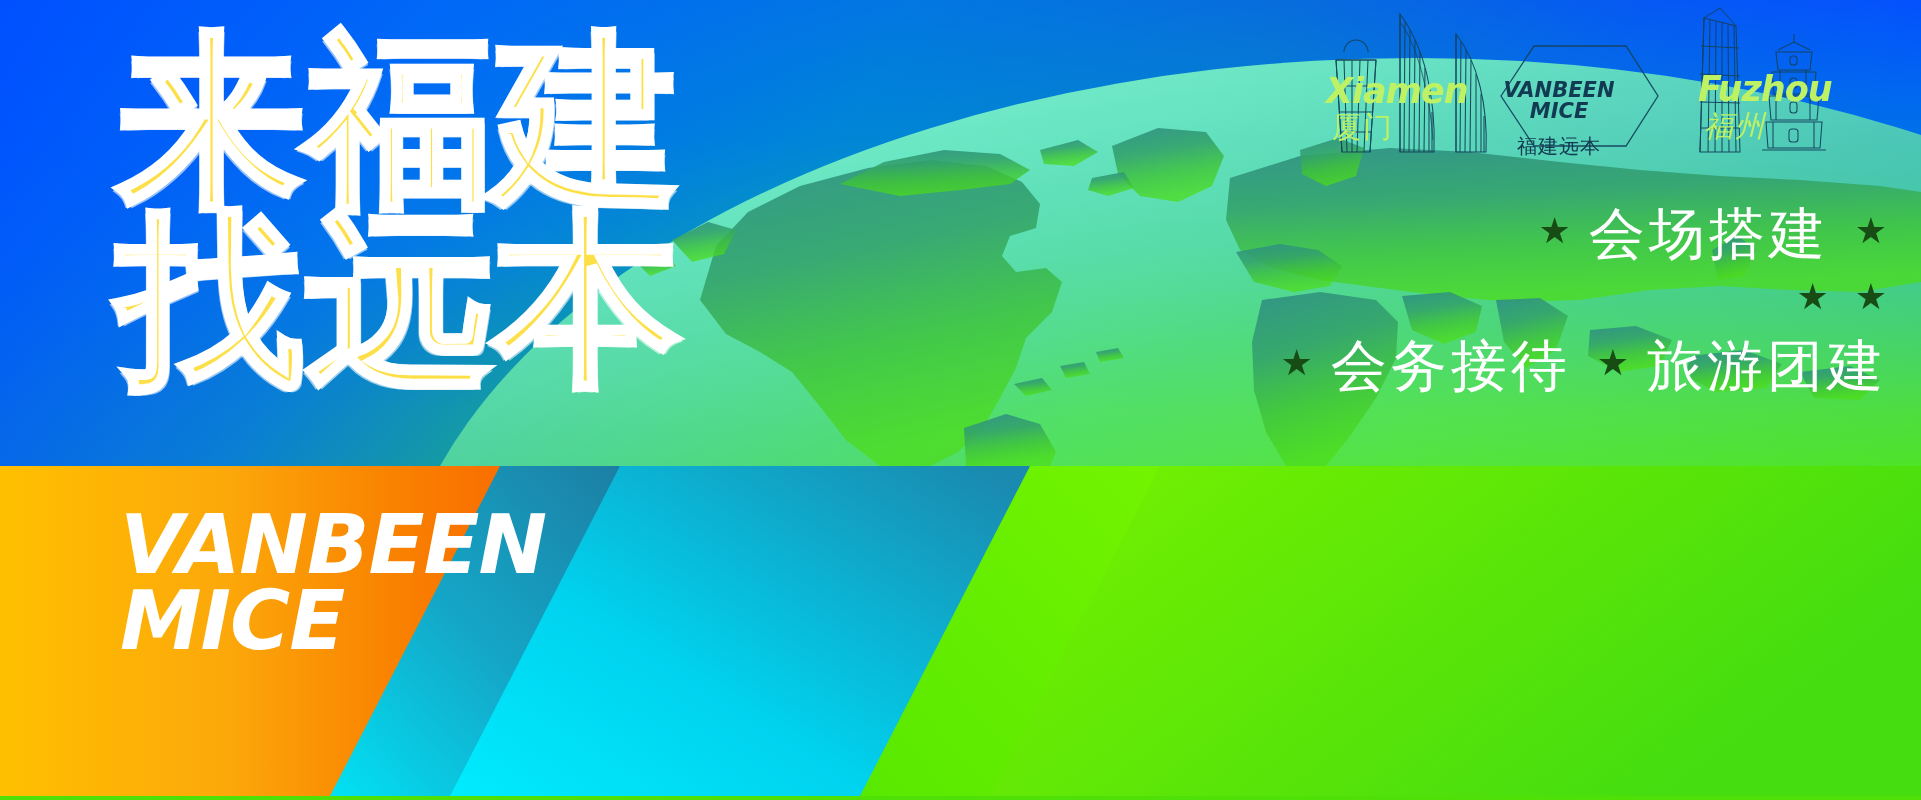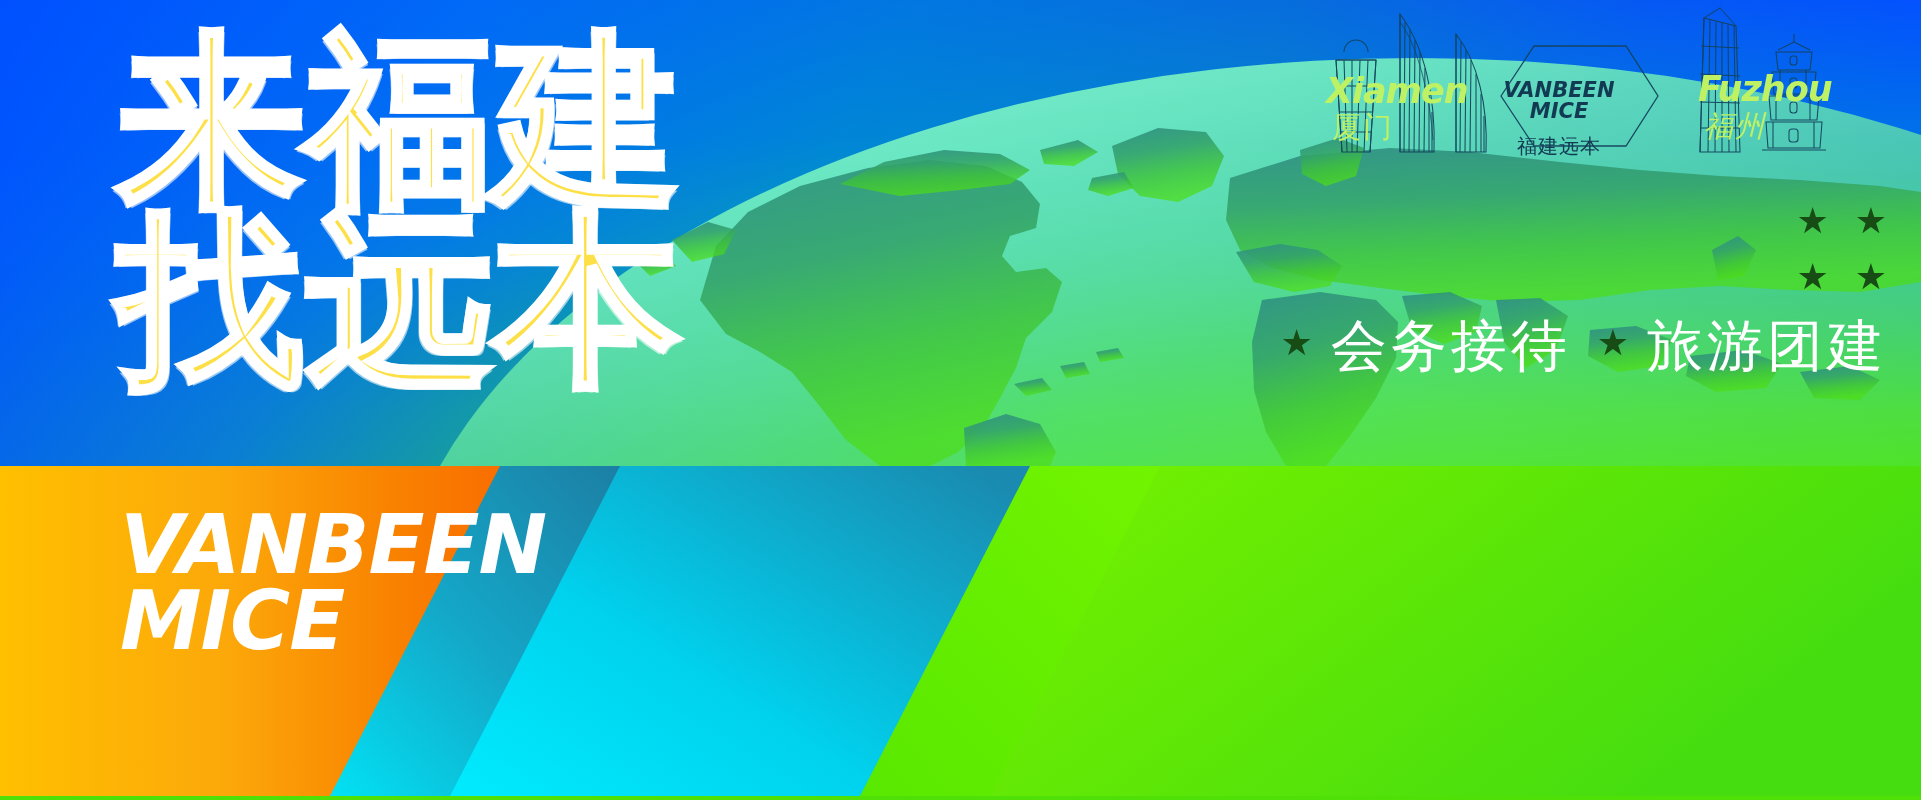--- a/index.html
+++ b/index.html
@@ -227,20 +227,21 @@
 
     <div id="headline">
       <span class="hl-line hl-line1">来福建</span>
       <span class="hl-line hl-line2">找远本</span>
     </div>
 
     <div id="services">
       <div class="svc-row">
         <div class="svc-item">
           <span class="svc-star">★</span>
+          <span class="svc-label">会场搭建</span>
         </div>
         <div class="svc-item">
           <span class="svc-star">★</span>
         </div>
       </div>
       <div class="svc-row">
         <div class="svc-item">
           <span class="svc-star">★</span>
         </div>
         <div class="svc-item">

